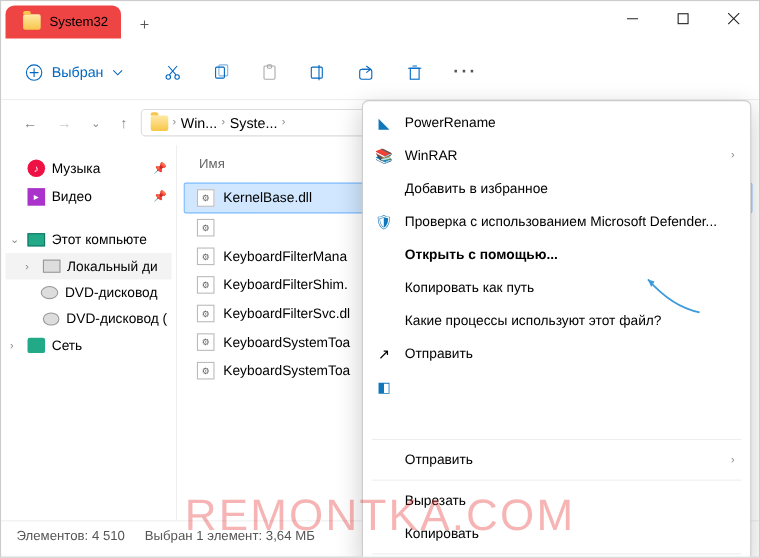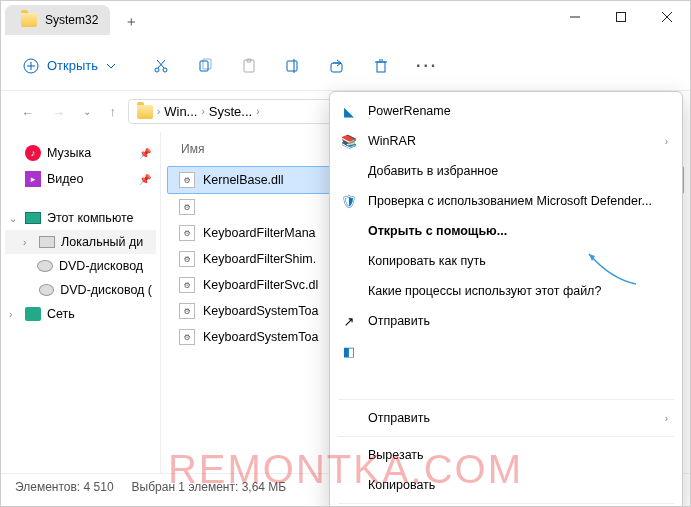--- a/index.html
+++ b/index.html
@@ -1,18 +1,18 @@
 <!DOCTYPE html>
 <html><head>
 <meta charset="utf-8">
 <style>
 * { box-sizing: border-box; margin: 0; padding: 0; font-family: "Segoe UI", sans-serif; }
 body { width: 691px; height: 507px; background: #fff; position: relative; overflow: hidden; border: 1px solid #ccc; }
 .titlebar { display: flex; align-items: flex-start; height: 40px; }
-.tab { display: flex; align-items: center; gap: 8px; padding: 8px 12px 8px 16px; border-radius: 8px 8px 0 0; background: #e5e5e5; margin-top: 4px; margin-left: 4px; font-size: 12px; }
+.tab { display: flex; align-items: center; gap: 8px; padding: 8px 12px 8px 16px; border-radius: 8px 8px 0 0; background: #ef4444; margin-top: 4px; margin-left: 4px; font-size: 12px; }
 .tab-add { padding: 12px 8px; color: #555; font-size: 14px; margin-left: 6px; }
 .winctrls { margin-left: auto; display: flex; }
 .winctrls div { width: 46px; height: 32px; display: flex; align-items: center; justify-content: center; font-size: 12px; }
 .toolbar { display: flex; align-items: center; gap: 26px; padding: 6px 12px; height: 50px; border-bottom: 1px solid #eee; }
 .new-btn { display: flex; align-items: center; gap: 8px; color: #0067c0; padding: 6px 10px; font-size: 13px; border-radius: 4px; }
 .new-btn svg { color: #0067c0; }
 .tb-icon { color: #0067c0; display: flex; align-items: center; justify-content: center; width: 18px; height: 18px;}
 .tb-icon.disabled { color: #aaa; }
 .tb-more { color: #555; letter-spacing: 2px; font-weight: bold; }
 .navrow { display: flex; align-items: center; gap: 6px; padding: 8px 14px; font-size: 13px; }
@@ -78,21 +78,21 @@
   </div>
 </div>
 
 <div class="toolbar">
   <div class="new-btn">
     <svg width="16" height="16" viewBox="0 0 16 16">
         <circle cx="8" cy="8" r="7" fill="none" stroke="currentColor"></circle>
         <line x1="8" y1="4" x2="8" y2="12" stroke="currentColor"></line>
         <line x1="4" y1="8" x2="12" y2="8" stroke="currentColor"></line>
       </svg>
-    <span>Открыть</span>
+    <span>Выбран</span>
     <svg width="10" height="10">
         <polyline points="1,3 5,7 9,3" fill="none" stroke="currentColor"></polyline>
       </svg>
   </div>
   <span class="tb-icon">
       <svg width="16" height="16" viewBox="0 0 16 16">
         <circle cx="4" cy="12" r="2" fill="none" stroke="currentColor"></circle>
         <circle cx="12" cy="12" r="2" fill="none" stroke="currentColor"></circle>
         <line x1="5" y1="10" x2="12" y2="2" stroke="currentColor"></line>
         <line x1="11" y1="10" x2="4" y2="2" stroke="currentColor"></line>

